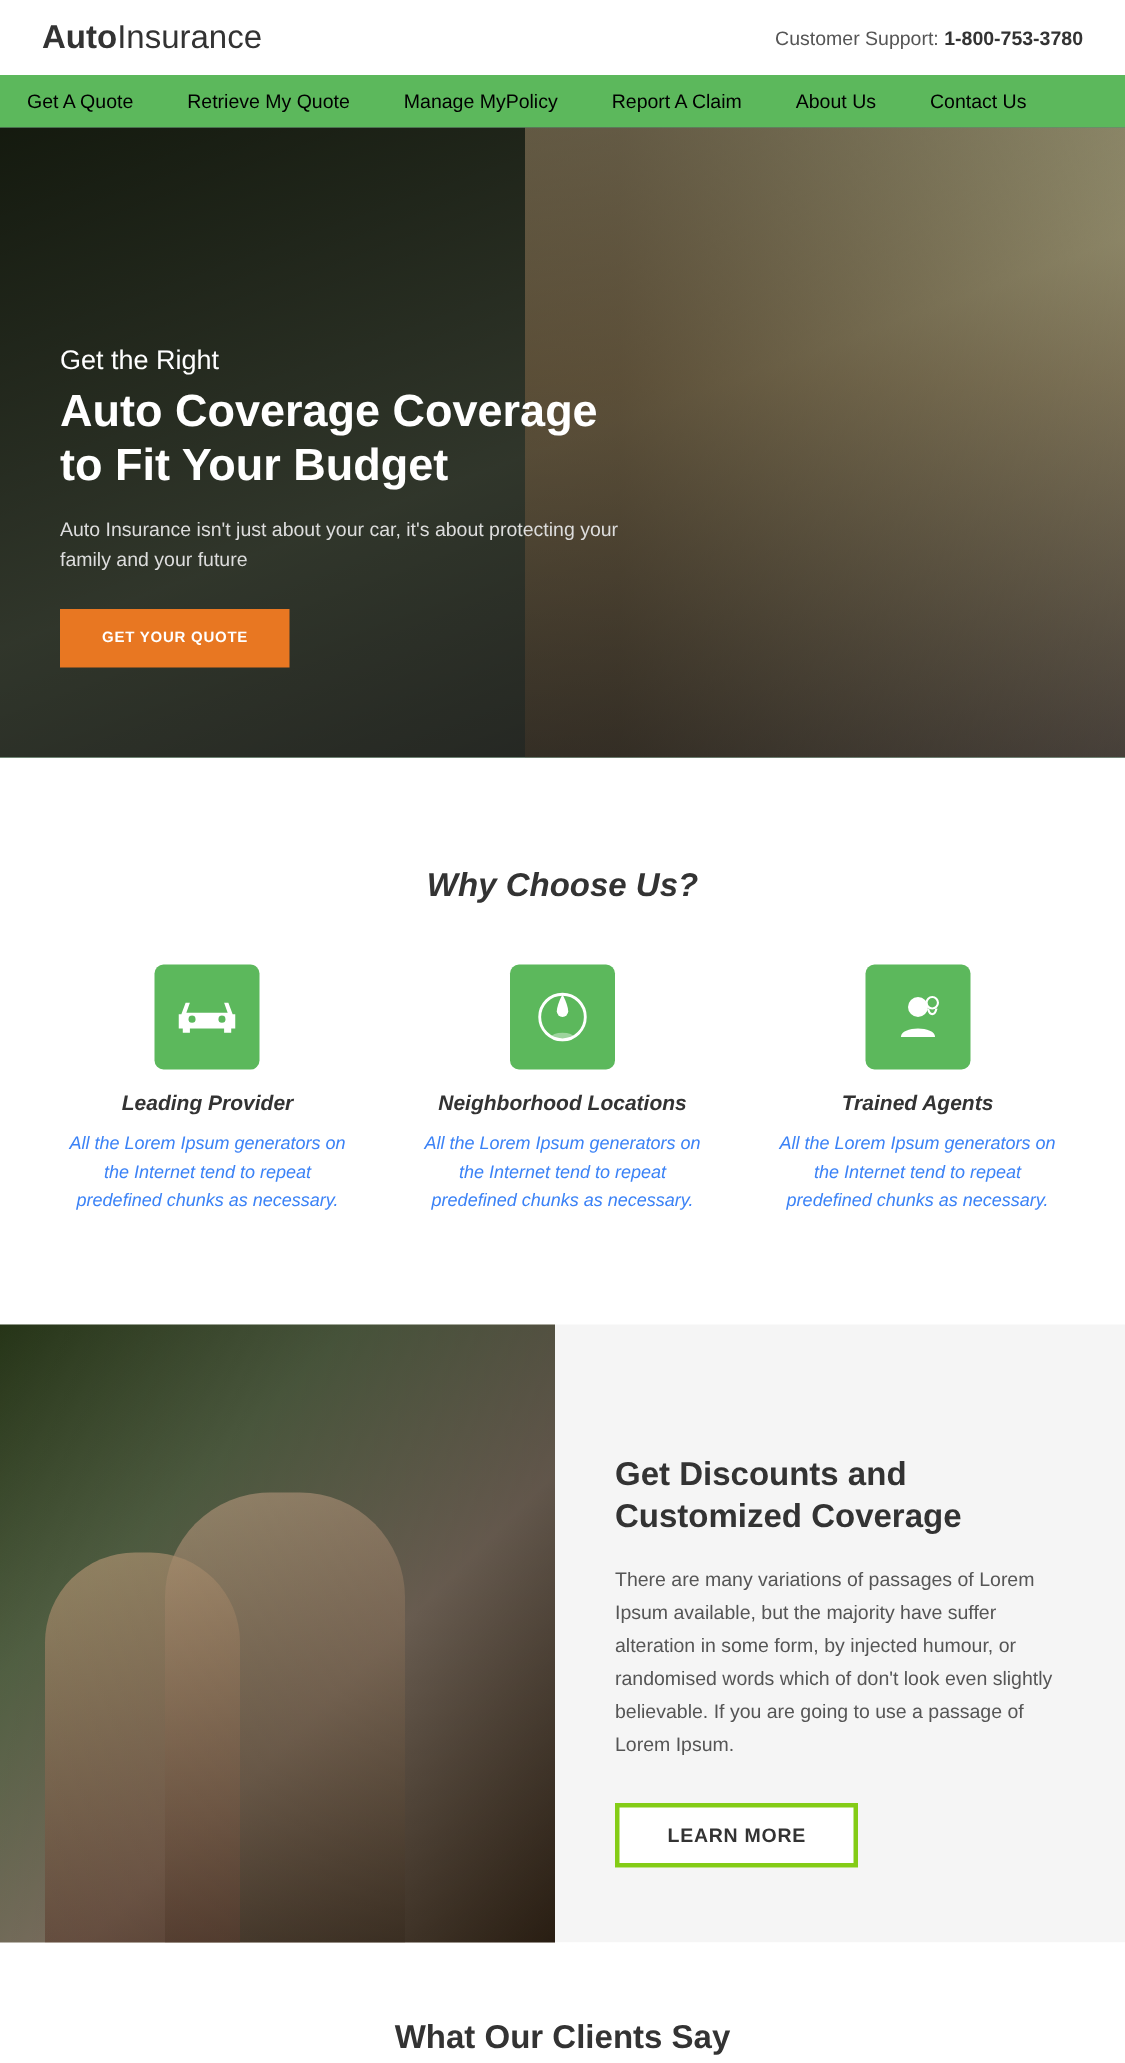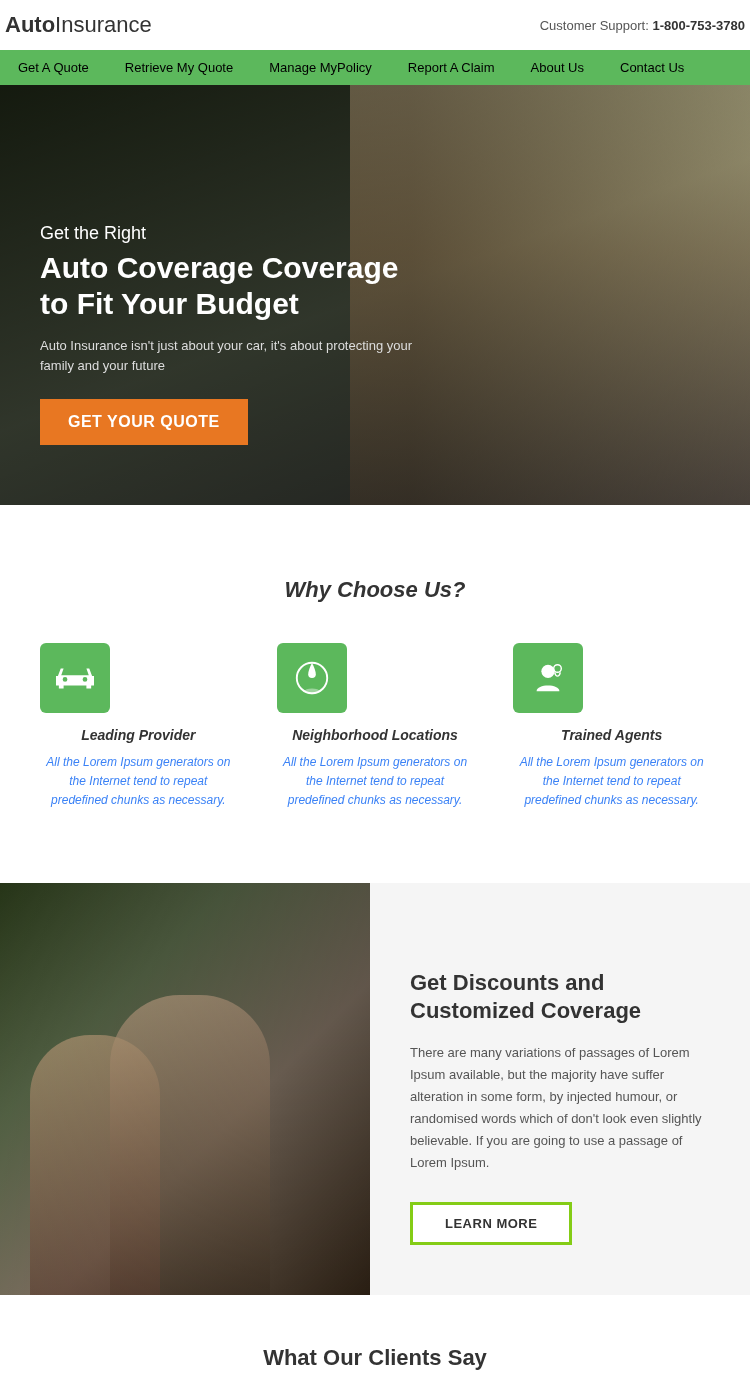--- a/index.html
+++ b/index.html
@@ -1,19 +1,19 @@
 <!DOCTYPE html>
 <html><head>
   <meta charset="utf-8">
   <style>
     * { margin: 0; padding: 0; box-sizing: border-box; }
     body { font-family: Arial, sans-serif; font-size: 14px; color: #333; width: 750px; }
 
     
-    .header { display: flex; align-items: center; justify-content: space-between; padding: 12px 5px; background: #fff; }
+    .header { display: flex; align-items: center; justify-content: space-between; padding: 12px 28px; background: #fff; }
     .logo { font-size: 22px; color: #333; }
     .logo span.auto { font-weight: 900; }
     .logo span.insurance { font-weight: 300; }
     .support { font-size: 13px; color: #555; }
     .support strong { color: #333; }
 
     
     nav { background: #5cb85c; display: flex; }
     nav a { color: #000000; text-decoration: none; padding: 10px 18px; font-size: 13px; display: block; }
 
@@ -45,34 +45,34 @@
       max-width: 460px;
     }
     .hero-subtitle { font-size: 18px; font-weight: 400; margin-bottom: 6px; }
     .hero-title { font-size: 30px; font-weight: 900; line-height: 1.2; margin-bottom: 14px; }
     .hero-desc { font-size: 13px; line-height: 1.5; margin-bottom: 24px; color: #ddd; }
     .btn-quote {
       display: inline-block;
       background: #e87722;
       color: #fff;
       padding: 14px 28px;
-      font-size: 16px;
+      font-size: 10px;
       font-weight: 700;
       text-transform: uppercase;
       text-decoration: none;
       border: none;
       cursor: pointer;
       letter-spacing: 0.5px;
     }
 
     
     .why-section { background: #fff; padding: 72px 40px; text-align: center; font-style: italic; }
     .why-title { font-size: 22px; font-weight: 700; margin-bottom: 40px; }
     .why-cards { display: flex; justify-content: center; gap: 40px; }
-    .why-card { flex: 1; max-width: 200px; display: flex; flex-direction: column; }
+    .why-card { flex: 1; max-width: 200px; display: flex; flex-direction: column; align-items: center; }
     .why-icon { width: 70px; height: 70px; background: #5cb85c; border-radius: 6px; display: flex; align-items: center; justify-content: center; margin-bottom: 14px; }
     .why-icon svg { width: 38px; height: 38px; fill: #fff; }
     .why-card-title { font-size: 14px; font-weight: 600; margin-bottom: 10px; }
     .why-card-text { font-size: 12px; color: #3b82f6; line-height: 1.6; text-align: center; }
 
     
     .discounts-section { display: flex; background: #f5f5f5; }
     .discounts-image {
       width: 370px; min-height: 300px; flex-shrink: 0;
       background: linear-gradient(135deg, #2a3a1a 0%, #5a6a4a 30%, #8a7a6a 60%, #3a2a1a 100%);

